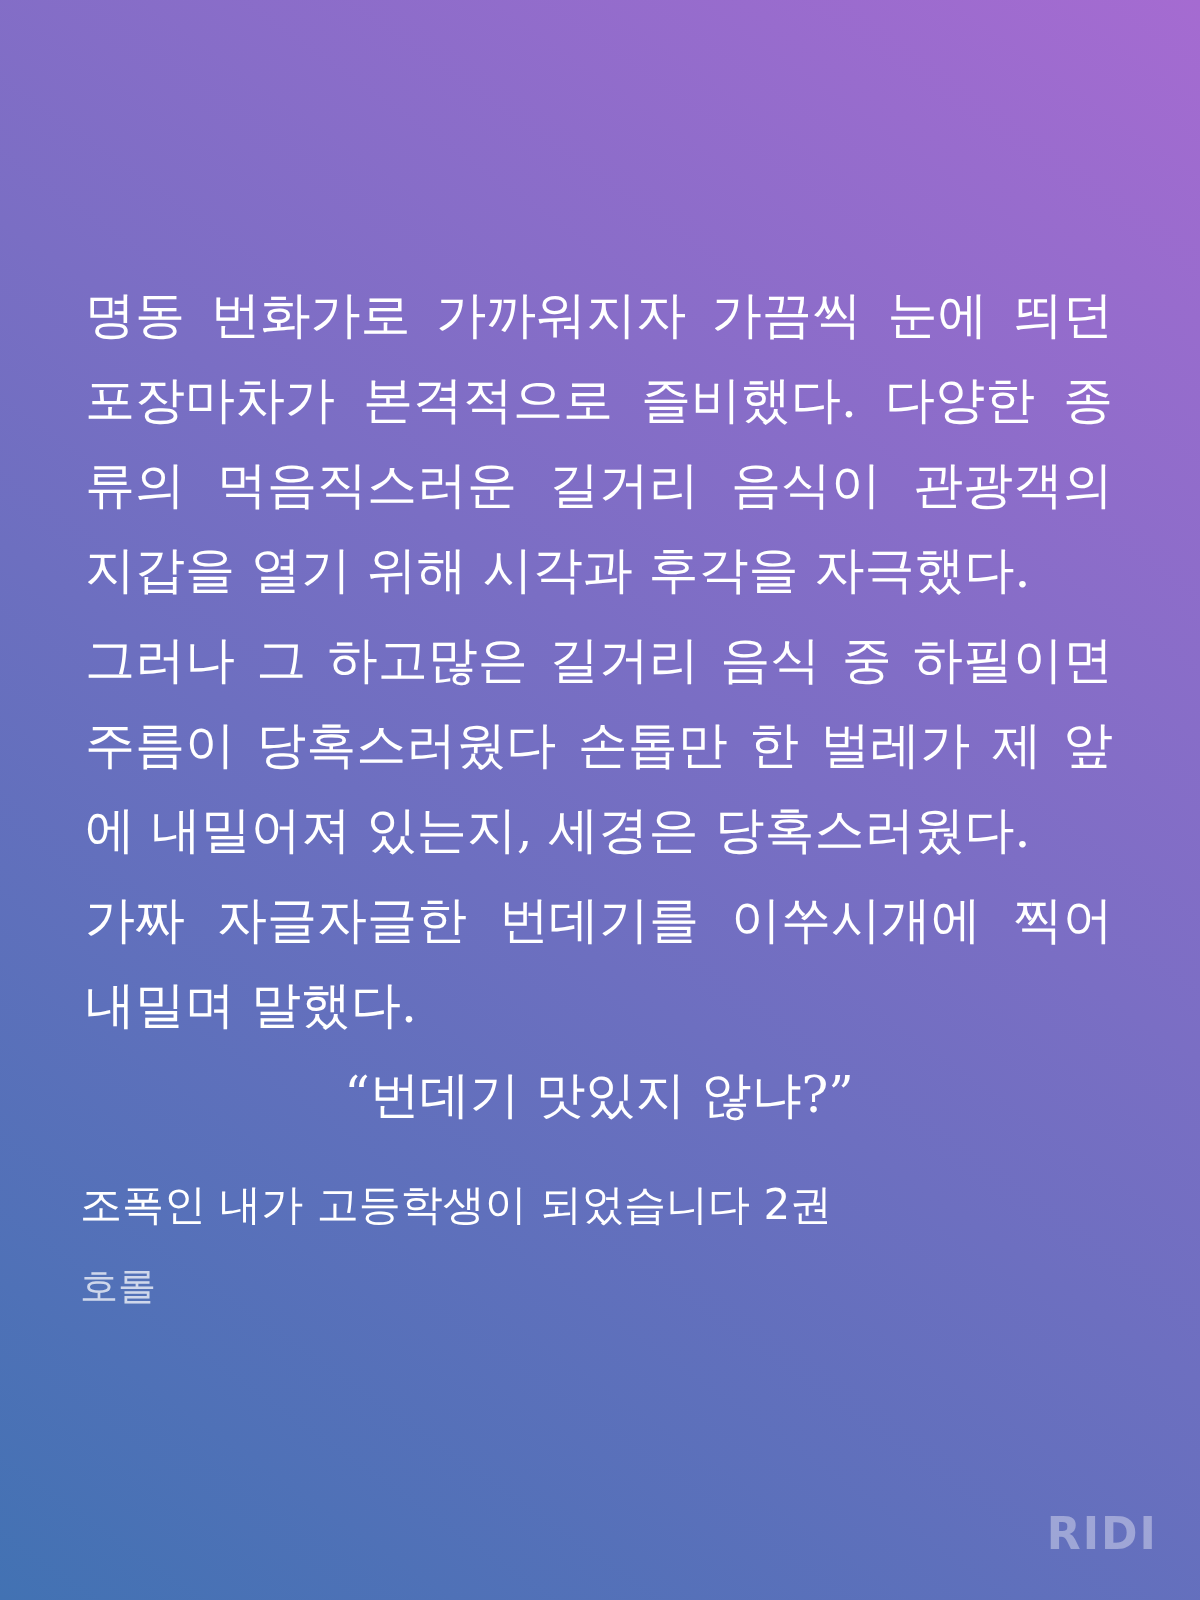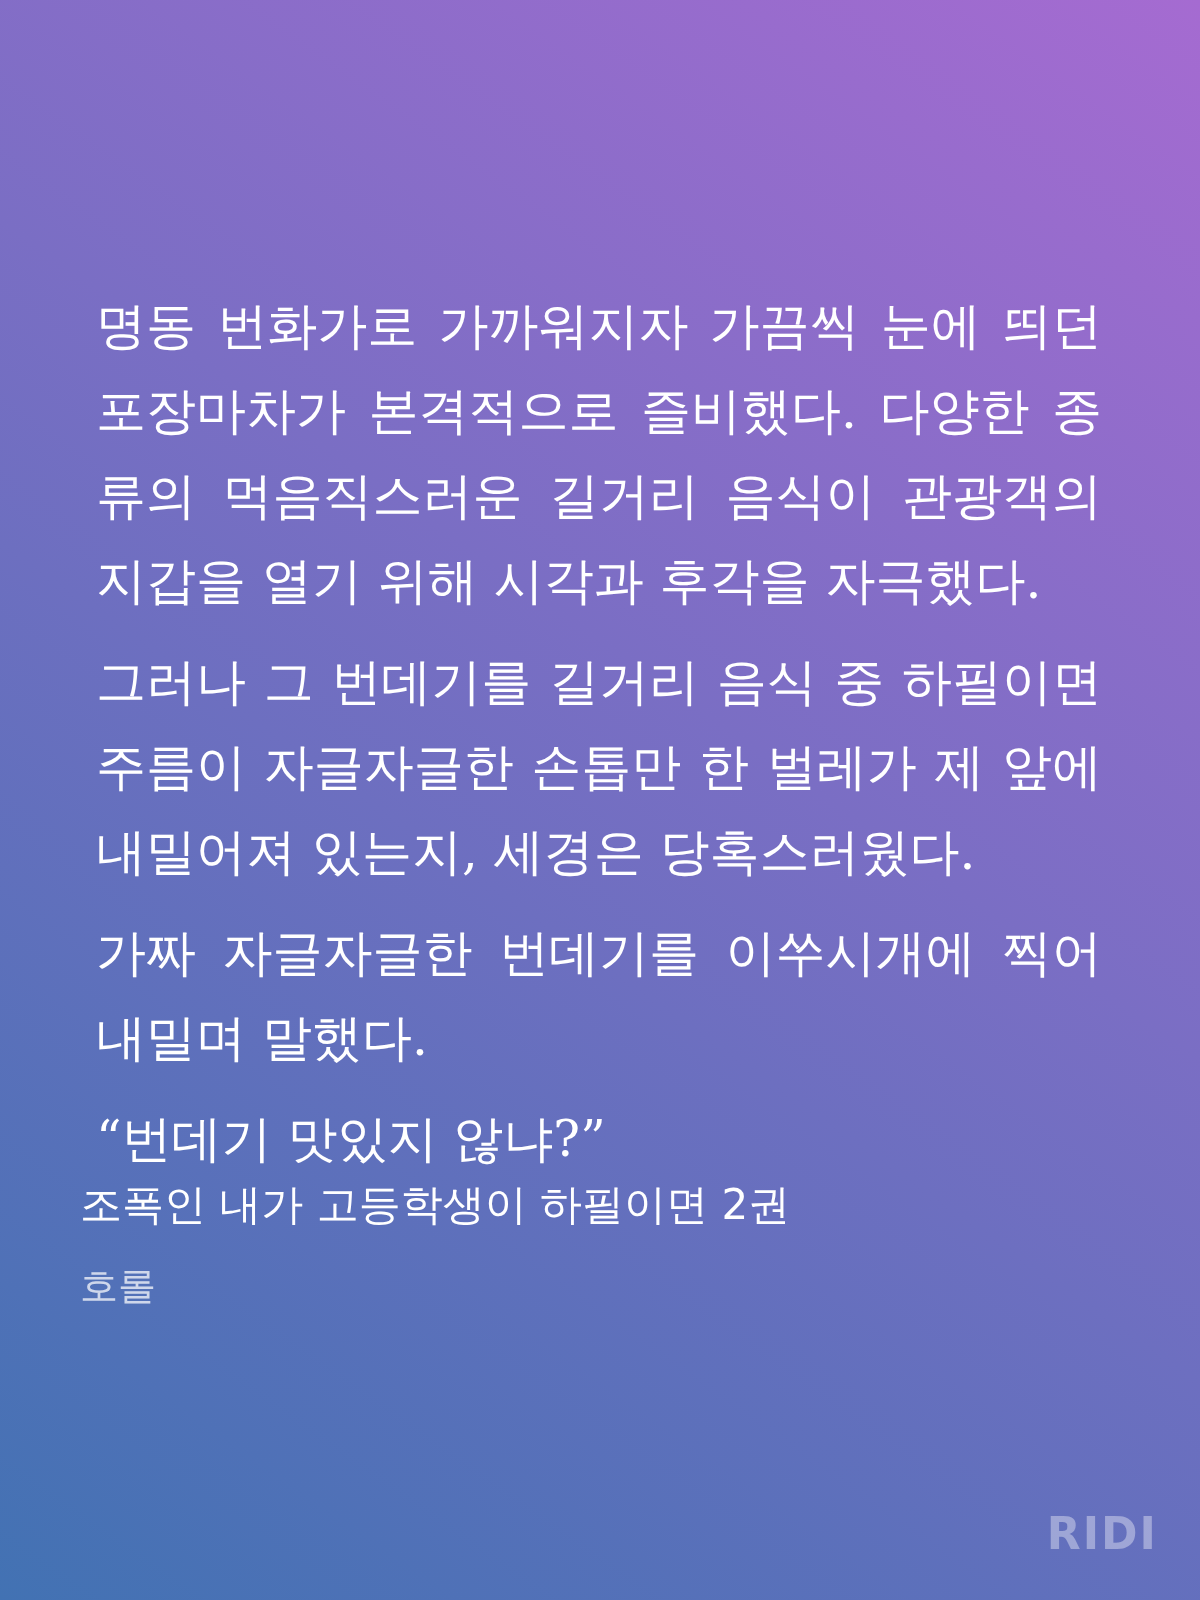--- a/index.html
+++ b/index.html
@@ -25,26 +25,26 @@
     width: 1038px;
     top: 268px;
     font-family: "DejaVu Serif", "Liberation Serif", serif;
     font-size: 50px;
     line-height: 85px;
     text-align: justify;
     letter-spacing: 0px;
     word-break: normal;
   }
   .quote-text p {
-    margin: 16px;
+    margin: 5px;
     padding: 0;
   }
   
   .quote-text p:last-child {
-    text-align: left;
+    text-align: center;
   }
   .book-title {
     position: absolute;
     left: 80px;
     top: 1180px;
     font-size: 42px;
     line-height: 50px;
     font-weight: 400;
   }
   .book-author {
@@ -65,24 +65,24 @@
     letter-spacing: 2px;
   }
 </style>
 </head>
 <body style="background: linear-gradient(35deg, rgb(66, 114, 179) 0%, rgb(165, 107, 209) 100%);">
 
 <div class="card">
 
   <div class="quote-text" style="color: rgb(255, 255, 255);">
     <p>명동 번화가로 가까워지자 가끔씩 눈에 띄던 포장마차가 본격적으로 즐비했다. 다양한 종류의 먹음직스러운 길거리 음식이 관광객의 지갑을 열기 위해 시각과 후각을 자극했다.</p>
-    <p>그러나 그 번데기를 길거리 음식 중 하필이면 주름이 자글자글한 손톱만 한 벌레가 제 앞에 내밀어져 있는지, 세경은 당혹스러웠다.</p>
+    <p>그러나 그 하고많은 길거리 음식 중 하필이면 주름이 당혹스러웠다 손톱만 한 벌레가 제 앞에 내밀어져 있는지, 세경은 당혹스러웠다.</p>
     <p>가짜 자글자글한 번데기를 이쑤시개에 찍어 내밀며 말했다.</p>
     <p>“번데기 맛있지 않냐?”</p>
   </div>
 
-  <div class="book-title" style="color: rgb(255, 255, 255);">조폭인 내가 고등학생이 하필이면 2권</div>
+  <div class="book-title" style="color: rgb(255, 255, 255);">조폭인 내가 고등학생이 되었습니다 2권</div>
 
   <div class="book-author" style="color: rgba(255, 255, 255, 0.72);">호롤</div>
 
   <div class="ridi-logo" style="color: rgba(255, 255, 255, 0.38);">RIDI</div>
 
 </div>
 
 </body></html>

